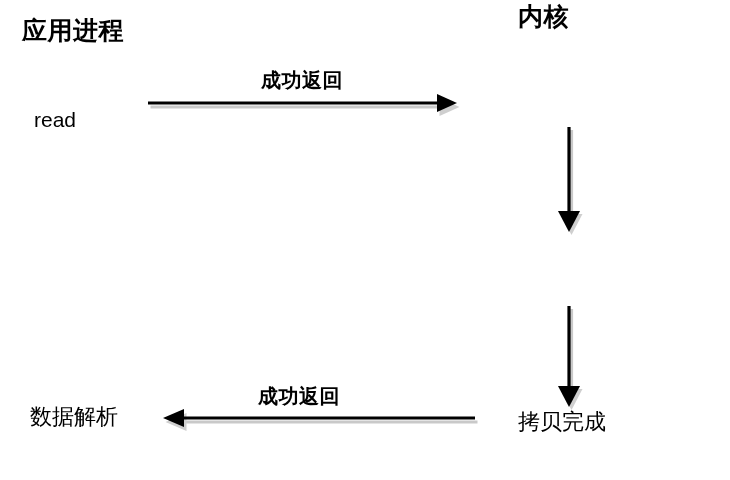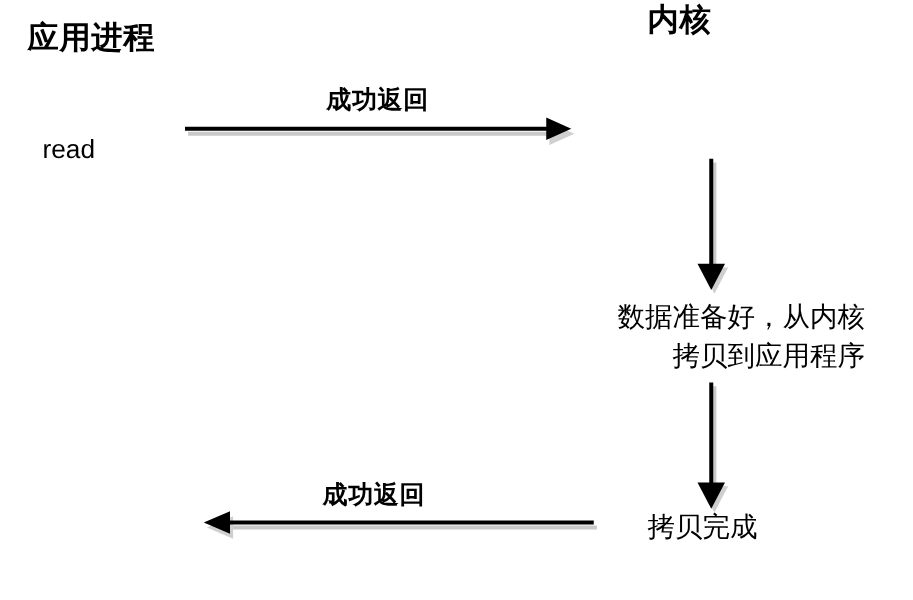--- a/index.html
+++ b/index.html
@@ -101,22 +101,20 @@
 
   <svg class="arrow-svg" style="left:0px; top:0px; width:730px; height:480px;">
     <g class="shadow-group" transform="translate(2.5,3)">
       <line class="shadow-shaft" x1="569" y1="127" x2="569" y2="213"></line>
       <polygon class="shadow-head" points="558,211 580,211 569,232"></polygon>
     </g>
     <line class="shaft" x1="569" y1="127" x2="569" y2="213"></line>
     <polygon class="head" points="558,211 580,211 569,232"></polygon>
   </svg>
 
-  <div class="txt node-label-2line" style="left:494px; top:238px;">数据准备好，从内核
-拷贝到应用程序</div>
 
   <svg class="arrow-svg" style="left:0px; top:0px; width:730px; height:480px;">
     <g class="shadow-group" transform="translate(2.5,3)">
       <line class="shadow-shaft" x1="569" y1="306" x2="569" y2="388"></line>
       <polygon class="shadow-head" points="558,386 580,386 569,407"></polygon>
     </g>
     <line class="shaft" x1="569" y1="306" x2="569" y2="388"></line>
     <polygon class="head" points="558,386 580,386 569,407"></polygon>
   </svg>
 
@@ -126,14 +124,15 @@
 
   <svg class="arrow-svg" style="left:0px; top:0px; width:730px; height:480px;">
     <g class="shadow-group" transform="translate(2.5,4)">
       <line class="shadow-shaft" x1="475" y1="418" x2="183" y2="418"></line>
       <polygon class="shadow-head" points="184,409 163,418 184,427"></polygon>
     </g>
     <line class="shaft" x1="475" y1="418" x2="183" y2="418"></line>
     <polygon class="head" points="184,409 163,418 184,427"></polygon>
   </svg>
 
+  <div class="txt node-label" style="left:30px; top:406px;">数据解析</div>
 
 </div>
 
 </body></html>

